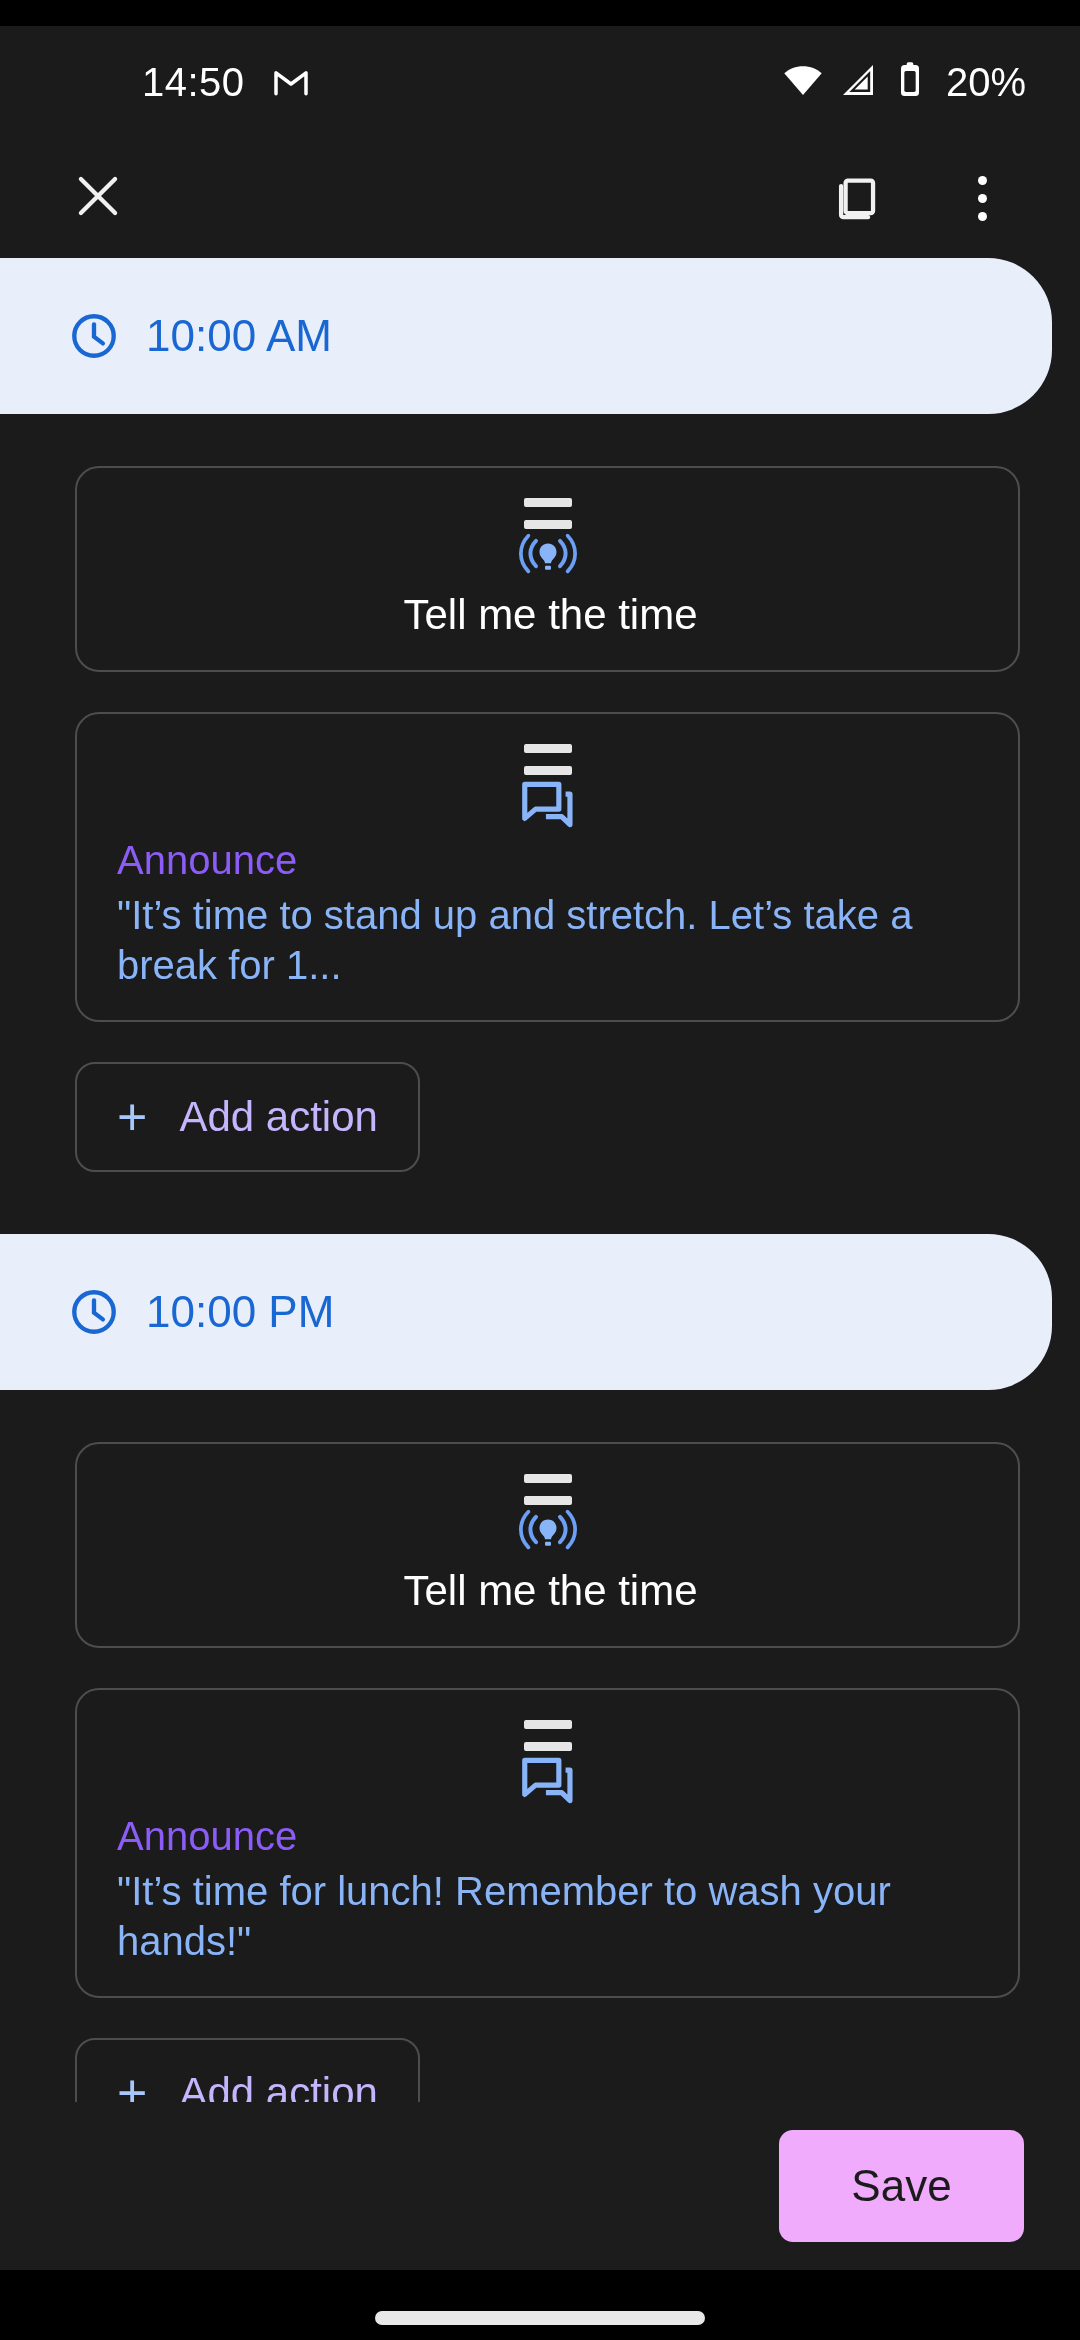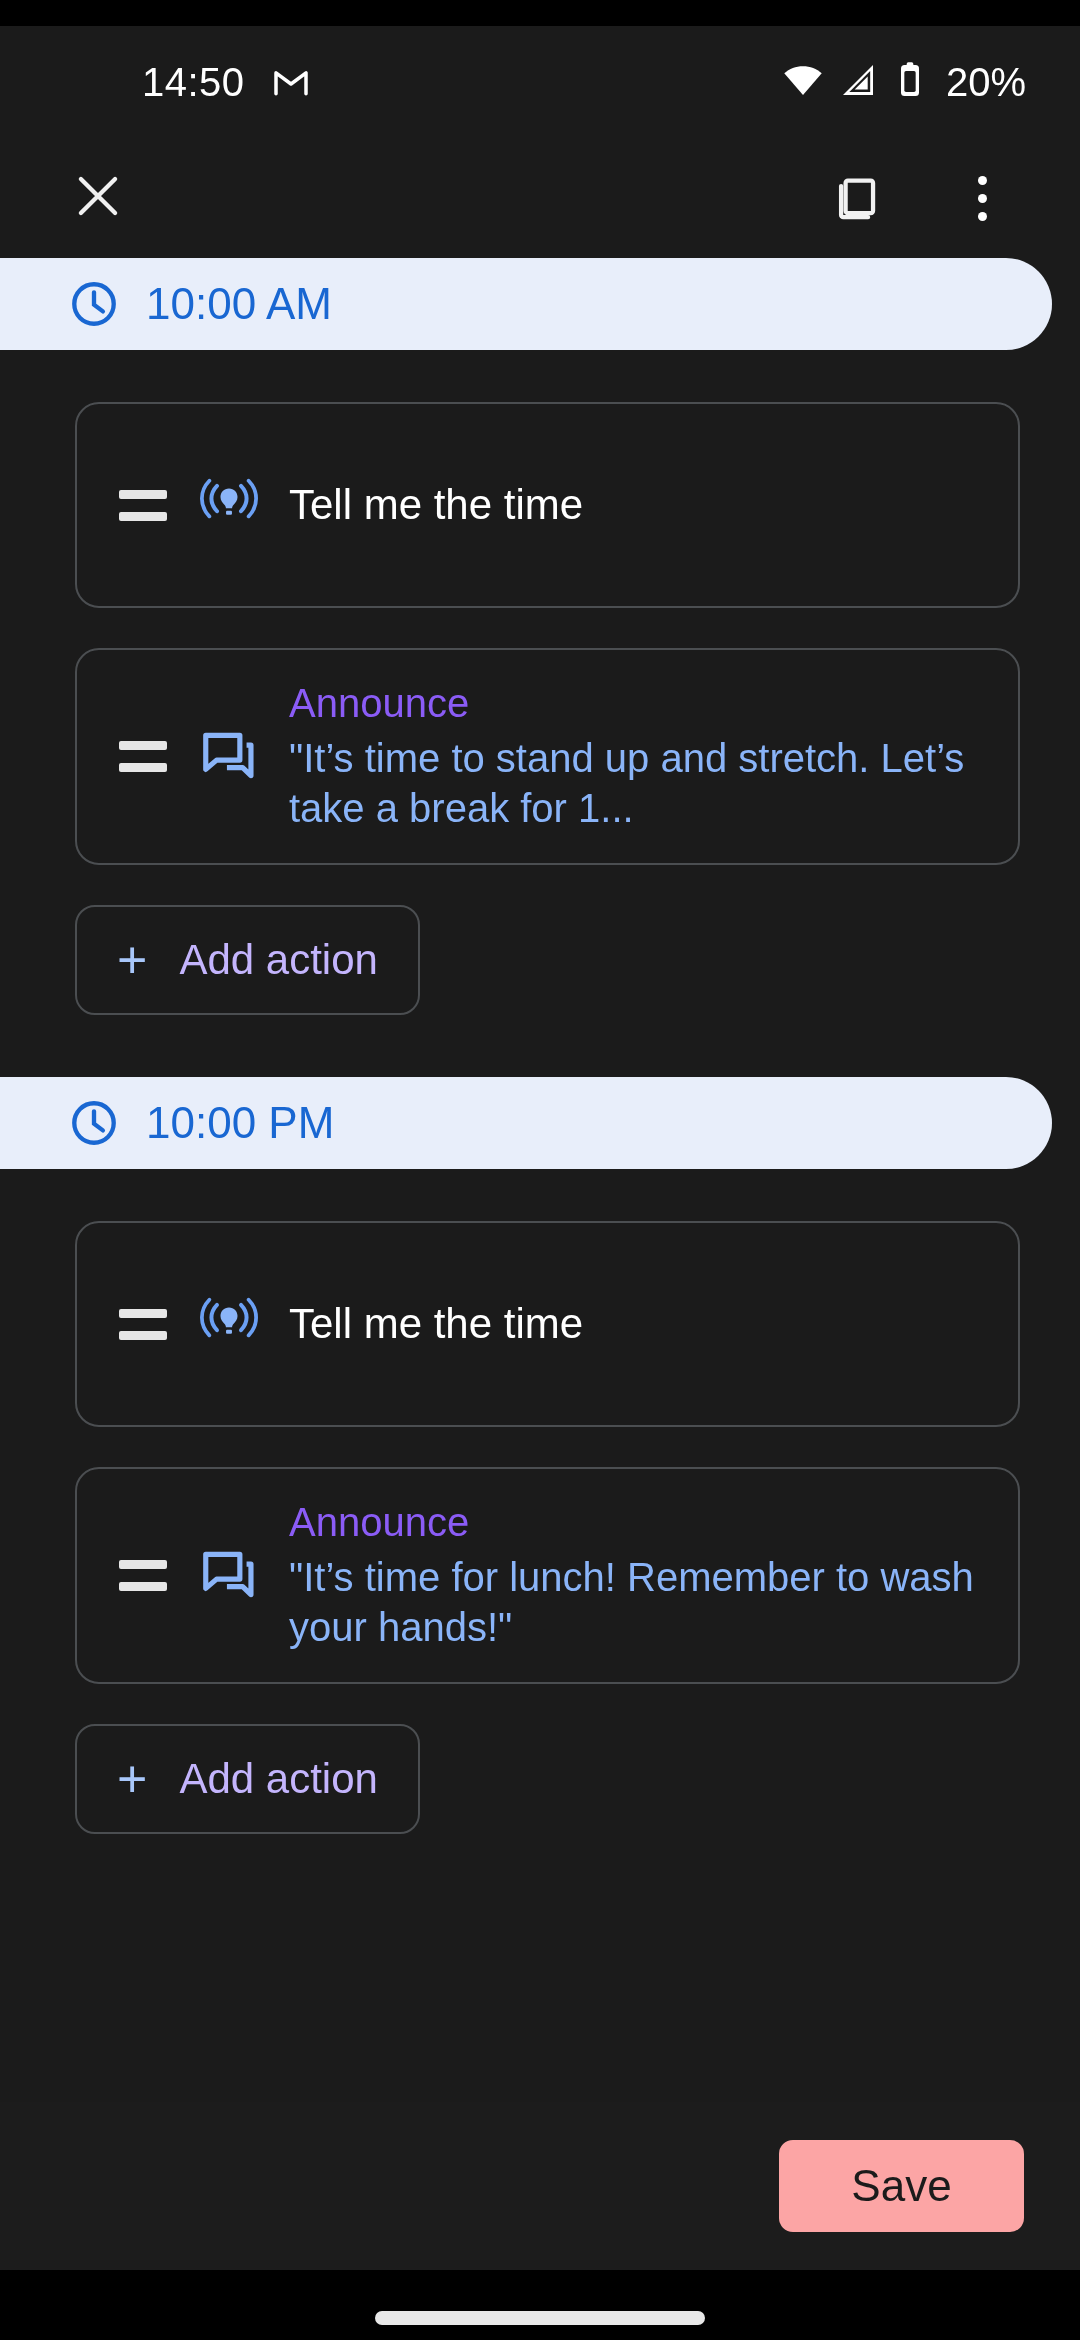--- a/index.html
+++ b/index.html
@@ -47,21 +47,21 @@
   .dots { display:flex; flex-direction:column; gap:9px; align-items:center; }
   .dots i { width:9px; height:9px; border-radius:50%; background:#fff; display:block; }
 
   
   .content { flex:1 1 auto; position:relative; overflow:hidden; background:#1b1b1b; }
 
   
   .timechip {
     position:relative;
     margin-left:0; margin-right:28px;
-    height:92px;
+    height:156px;
     background:#e8eefa;
     border-top-right-radius:64px;
     border-bottom-right-radius:64px;
     display:flex; align-items:center;
     padding-left:68px;
     cursor:pointer;
   }
   .timechip .clock-ico { flex:0 0 auto; display:flex; }
   .timechip .tlabel {
     margin-left:26px;
@@ -73,20 +73,21 @@
   
   .card {
     margin:0 60px 0 75px;
     border:2px solid #4b4e51;
     border-radius:24px;
     background:#1b1b1b;
     display:flex; align-items:center;
     padding:30px 34px;
     min-height:206px;
     cursor:pointer;
+    flex-direction:column;
   }
   .handle { flex:0 0 auto; width:64px; display:flex; flex-direction:column; gap:13px; align-items:center; }
   .handle i { display:block; width:48px; height:9px; background:#e6e6e6; border-radius:2px; }
   .card-ico { flex:0 0 auto; width:108px; display:flex; align-items:center; justify-content:center; }
   .card-txt { flex:1 1 auto; padding-left:6px; }
   .card-title-only { color:#ffffff; font-size:42px; font-weight:400; }
   .card-title { color:#8b5cf6; font-size:40px; font-weight:400; line-height:1.18; }
   .card-sub { color:#8ab4f8; font-size:40px; font-weight:400; line-height:1.25; margin-top:6px; }
 
   
@@ -108,25 +109,25 @@
   .sp-62 { height:62px; }
 
   
   .bottombar {
     flex:0 0 168px; height:168px;
     background:#1c1c1c;
     display:flex; align-items:center; justify-content:flex-end;
     padding-right:56px;
   }
   .savebtn {
-    background:#fca5a5;
+    background:#f0abfc;
     color:#1b1b1b;
     border:none;
     border-radius:14px;
-    width:245px; height:92px;
+    width:245px; height:112px;
     font-family:"Liberation Sans", sans-serif;
     font-size:44px;
     cursor:pointer;
   }
 
   
   .navbar {
     flex:0 0 96px; height:96px;
     background:#000;
     display:flex; align-items:center; justify-content:center;

